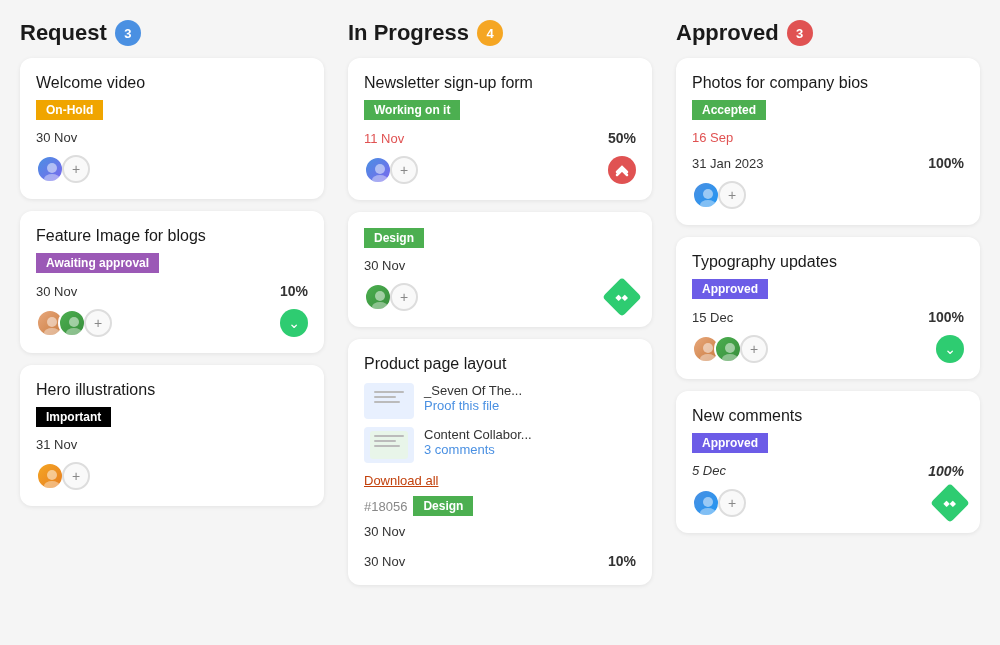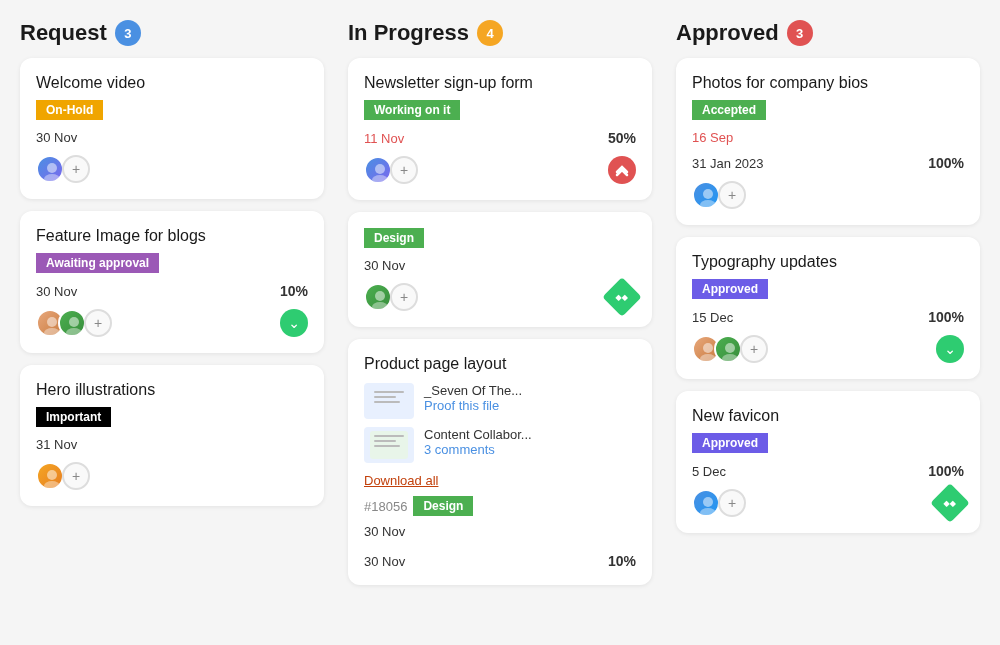--- a/index.html
+++ b/index.html
@@ -362,21 +362,21 @@
               </svg></div>
             <div class="avatar av3"><svg width="28" height="28" viewBox="0 0 28 28">
                 <circle cx="14" cy="14" r="14" fill="none"></circle>
                 <circle cx="14" cy="11" r="5" fill="rgba(255,255,255,0.5)"></circle>
                 <ellipse cx="14" cy="22" rx="8" ry="5" fill="rgba(255,255,255,0.4)"></ellipse>
               </svg></div>
             <div class="avatar-placeholder">+</div>
           </div>
           <div class="icon-chevron-down">⌄</div>
         </div></div>
-      <div class="card"><div class="card-title">New favicon</div><div class="tag tag-approved">Approved</div><div class="card-date-black" style="display: flex; justify-content: space-between; align-items: center;">
+      <div class="card"><div class="card-title">New comments</div><div class="tag tag-approved">Approved</div><div class="card-date-black" style="display: flex; justify-content: space-between;  font-style: italic;">
           <span>5 Dec</span>
           <span class="progress-text">100%</span>
         </div><div class="card-footer">
           <div class="avatars">
             <div class="avatar av6"><svg width="28" height="28" viewBox="0 0 28 28">
                 <circle cx="14" cy="14" r="14" fill="none"></circle>
                 <circle cx="14" cy="11" r="5" fill="rgba(255,255,255,0.5)"></circle>
                 <ellipse cx="14" cy="22" rx="8" ry="5" fill="rgba(255,255,255,0.4)"></ellipse>
               </svg></div>
             <div class="avatar-placeholder">+</div>

